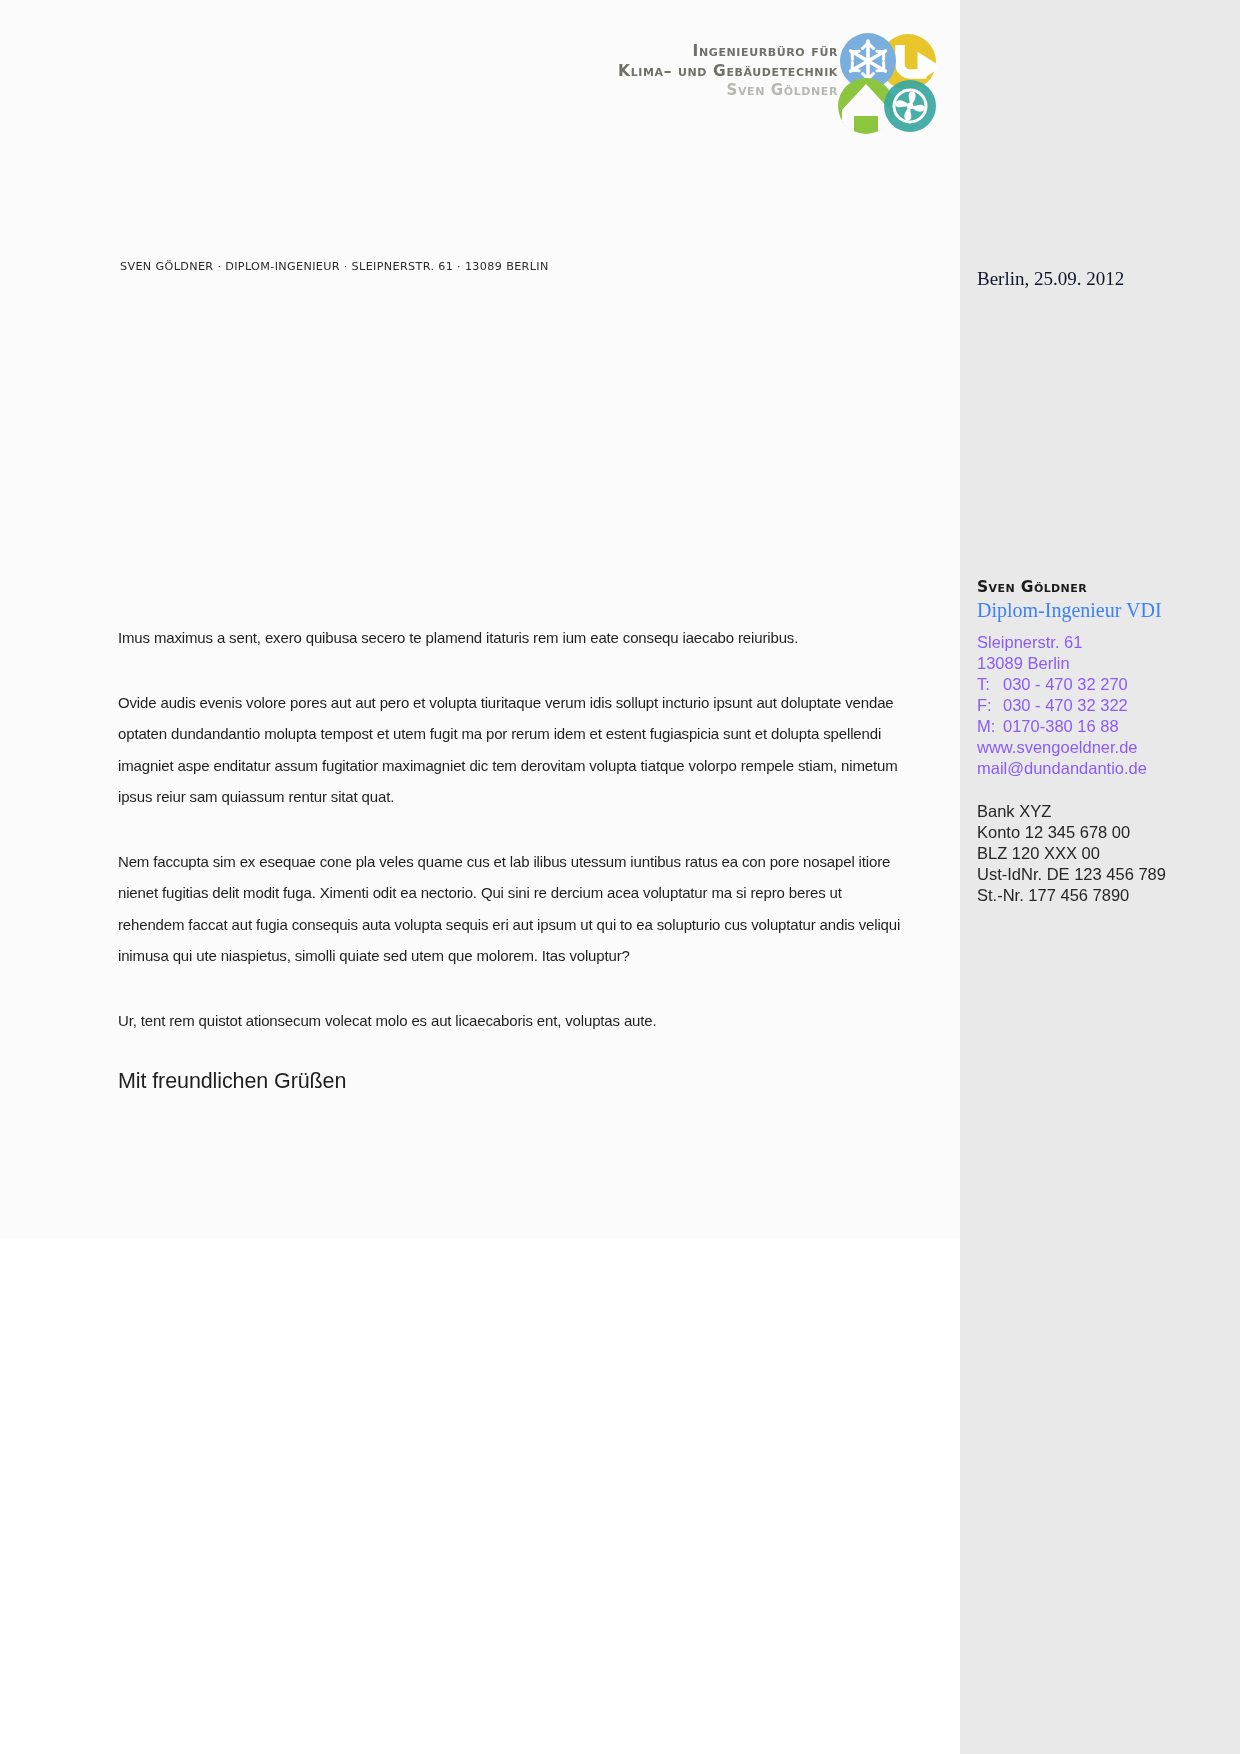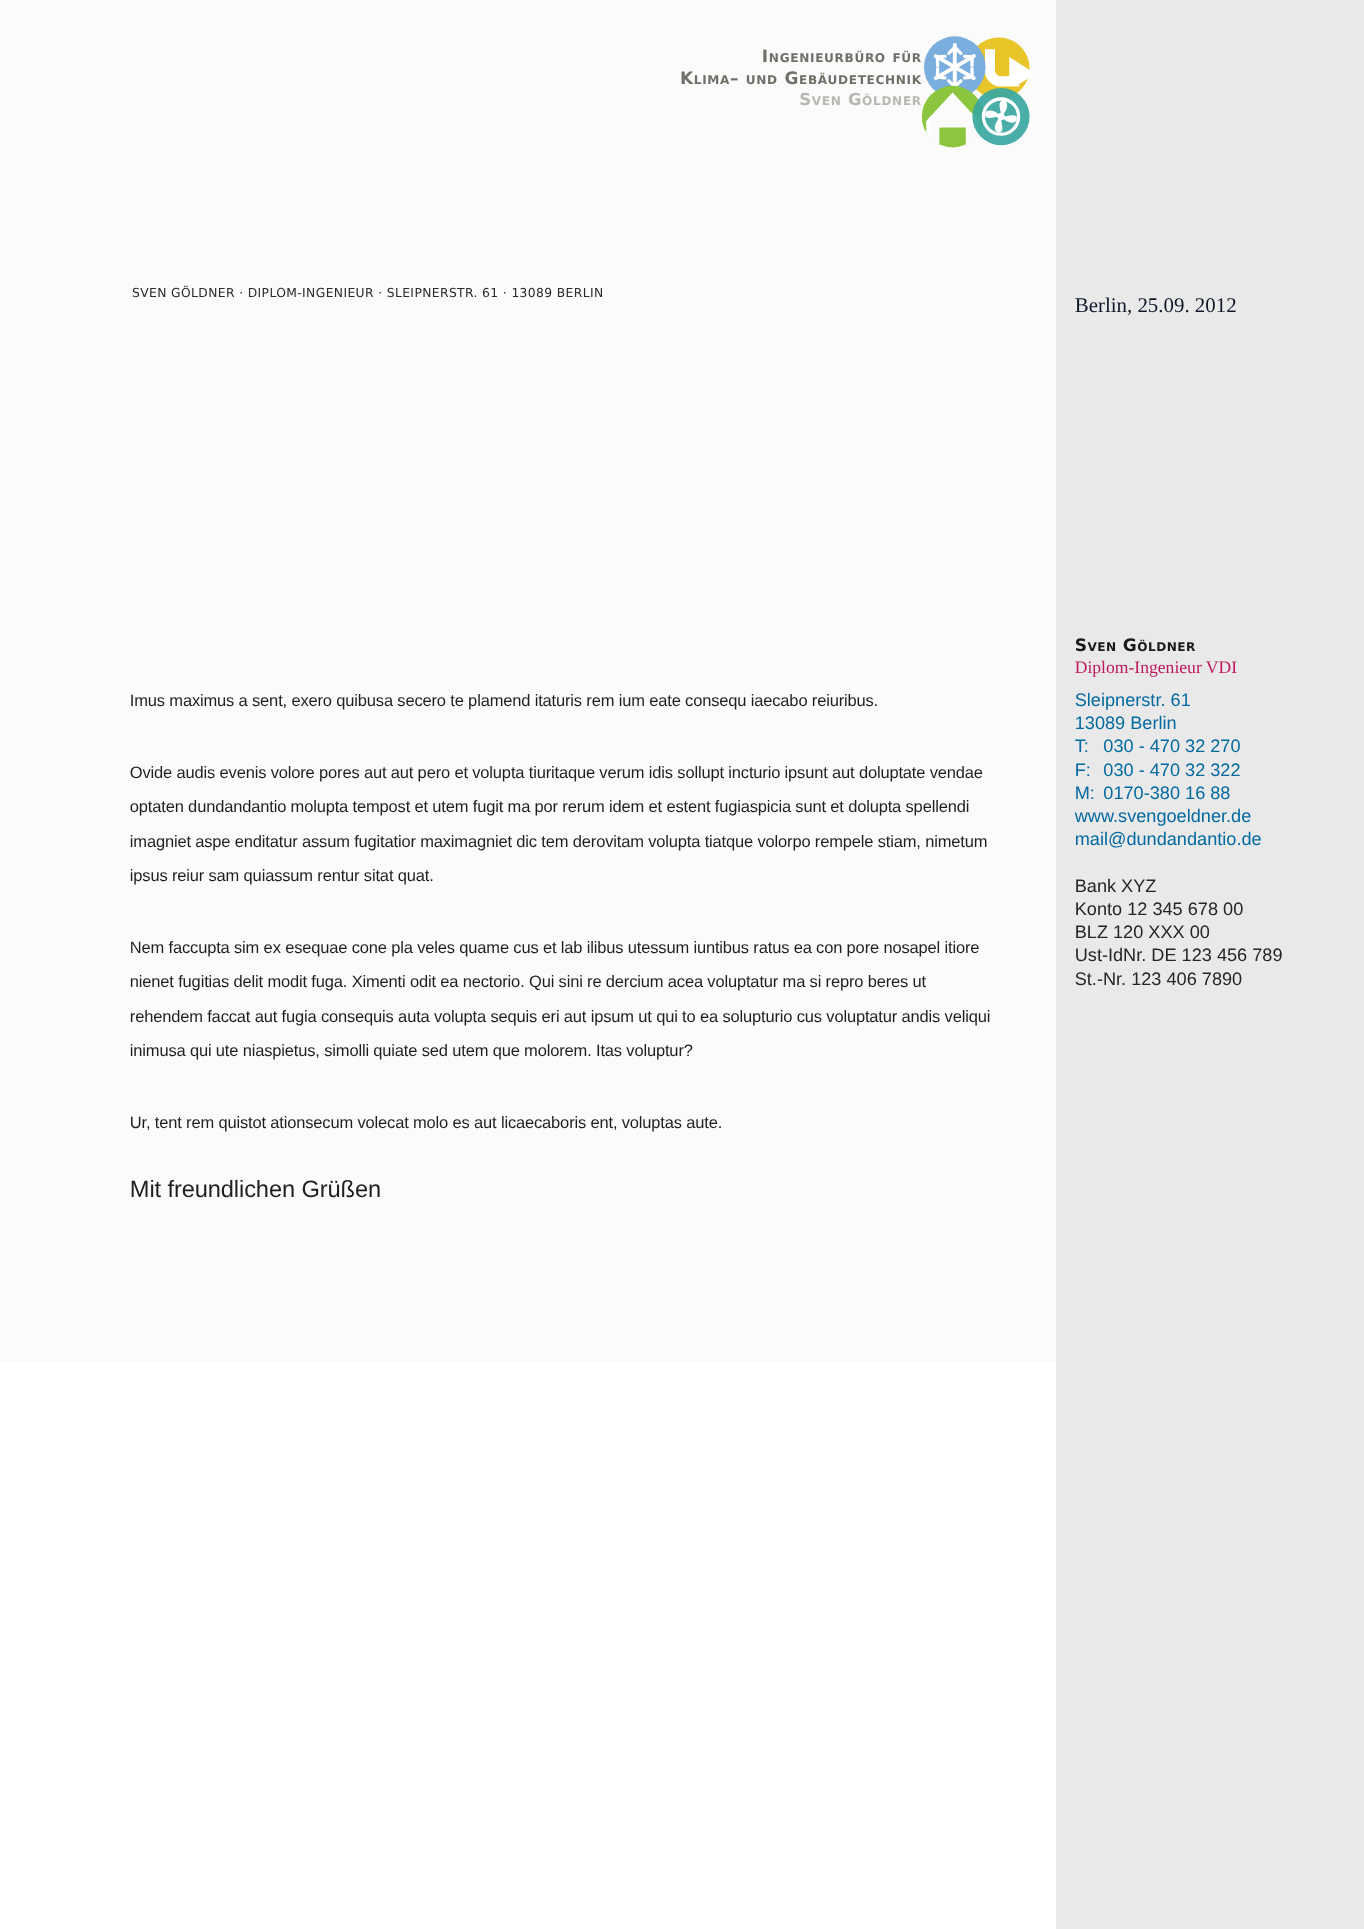--- a/index.html
+++ b/index.html
@@ -125,29 +125,29 @@
     font-family: "DejaVu Sans", sans-serif;
     font-weight: bold;
     font-size: 15.5px;
     font-variant: small-caps;
     letter-spacing: 0.4px;
     color: #1a1a1a;
     margin: 0 0 3px 0;
   }
   .contact-role {
     font-family: "Liberation Serif", serif;
-    font-size: 16px;
-    color: #be185d;
+    font-size: 20px;
+    color: #3b82f6;
     margin: 0 0 10px 0;
   }
   .contact-row {
     font-family: "Liberation Sans", sans-serif;
     font-size: 16.5px;
     line-height: 21px;
-    color: #0369a1;
+    color: #8b5cf6;
     white-space: nowrap;
   }
   .contact-row .lbl {
     display: inline-block;
     width: 26px;
   }
   .contact-gap {
     height: 22px;
   }
   .bank-row {
@@ -270,16 +270,16 @@
     </div>
     <div class="contact-row">www.svengoeldner.de</div>
     <div class="contact-row">mail@dundandantio.de</div>
 
     <div class="contact-gap"></div>
 
     <div class="bank-row">Bank XYZ</div>
     <div class="bank-row">Konto 12 345 678 00</div>
     <div class="bank-row">BLZ 120 XXX 00</div>
     <div class="bank-row">Ust-IdNr. DE 123 456 789</div>
-    <div class="bank-row">St.-Nr. 123 406 7890</div>
+    <div class="bank-row">St.-Nr. 177 456 7890</div>
   </div>
 
 </div>
 
 </body></html>

